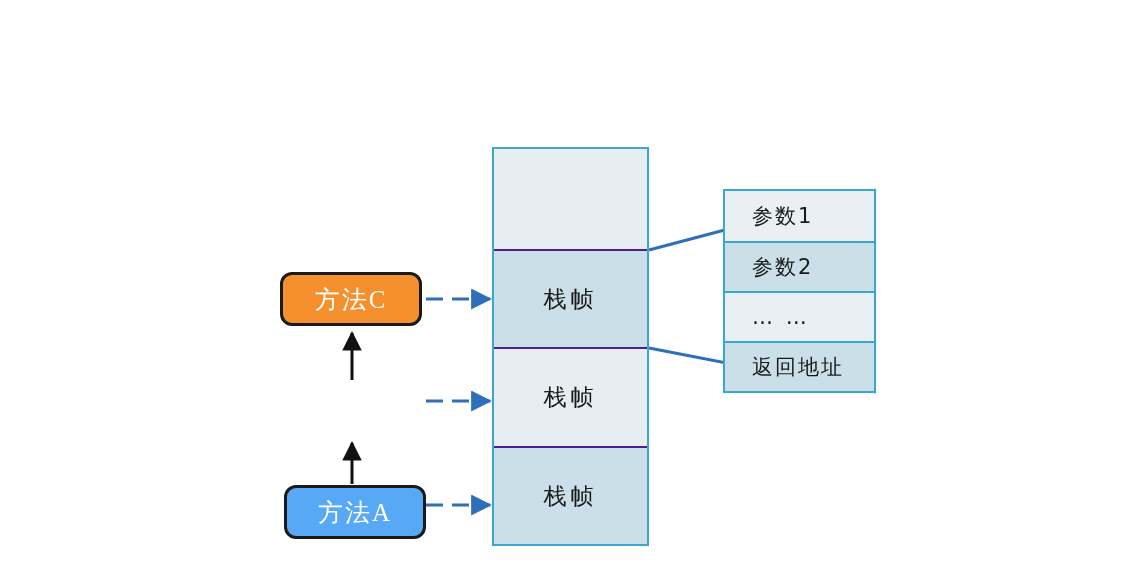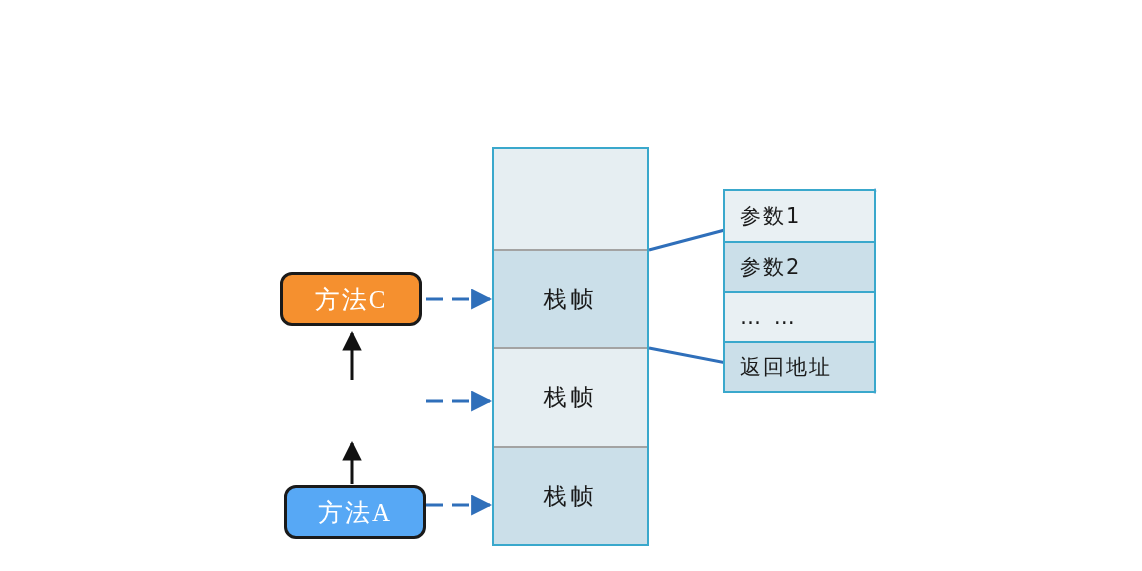--- a/index.html
+++ b/index.html
@@ -68,42 +68,42 @@
     box-sizing: border-box;
     display: flex;
     align-items: center;
     justify-content: center;
     color: #1a1a1a;
     font-size: 23px;
     letter-spacing: 4px;
   }
   .cell-light { background: #e6eef2; }
   .cell-dark  { background: #cbdfe9; }
-  .cell-sep { border-top: 2px solid #a3a3a3; }
+  .cell-sep { border-top: 2px solid #4c1d95; }
 
   
   #frame-panel {
     position: absolute;
     left: 723px;
     top: 189px;
     width: 153px;
     height: 204px;
     box-sizing: border-box;
     border: 2px solid #3aa8cc;
     background: #e6eef2;
   }
   .frame-row {
     position: absolute;
     left: 0;
     width: 100%;
     height: 50px;
     box-sizing: border-box;
     display: flex;
     align-items: center;
-    padding-left: 15px;
+    padding-left: 27px;
     color: #1a1a1a;
     font-size: 21px;
     letter-spacing: 2px;
   }
   .frame-row.sep { border-top: 2px solid #3aa8cc; }
   .frame-row.r-light { background: #e9f0f3; }
   .frame-row.r-dark  { background: #cbdfe9; }
   .dots { font-size: 21px; letter-spacing: 3px; }
 </style>
 </head>

